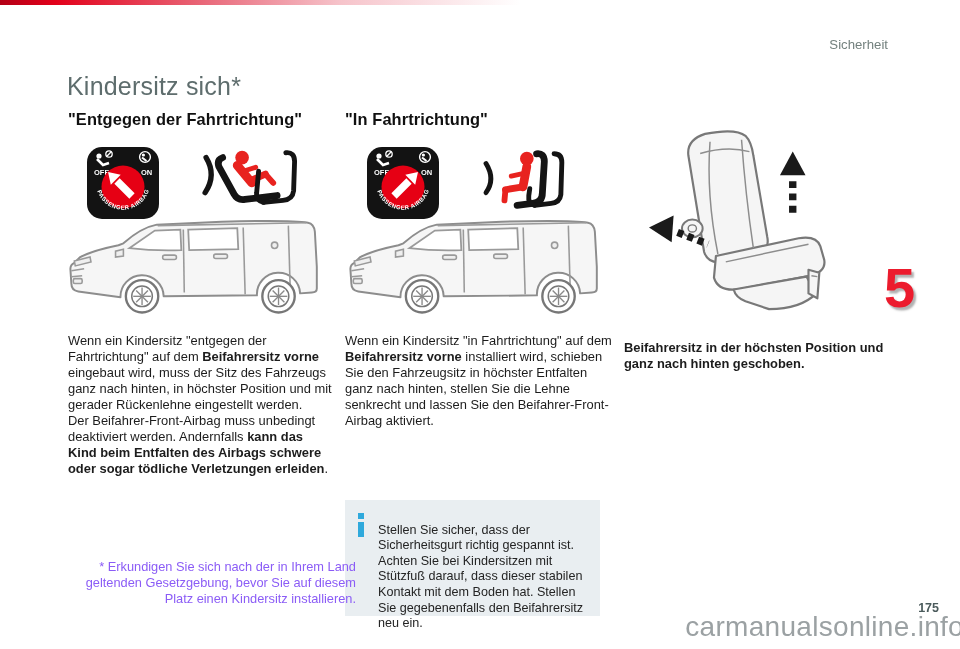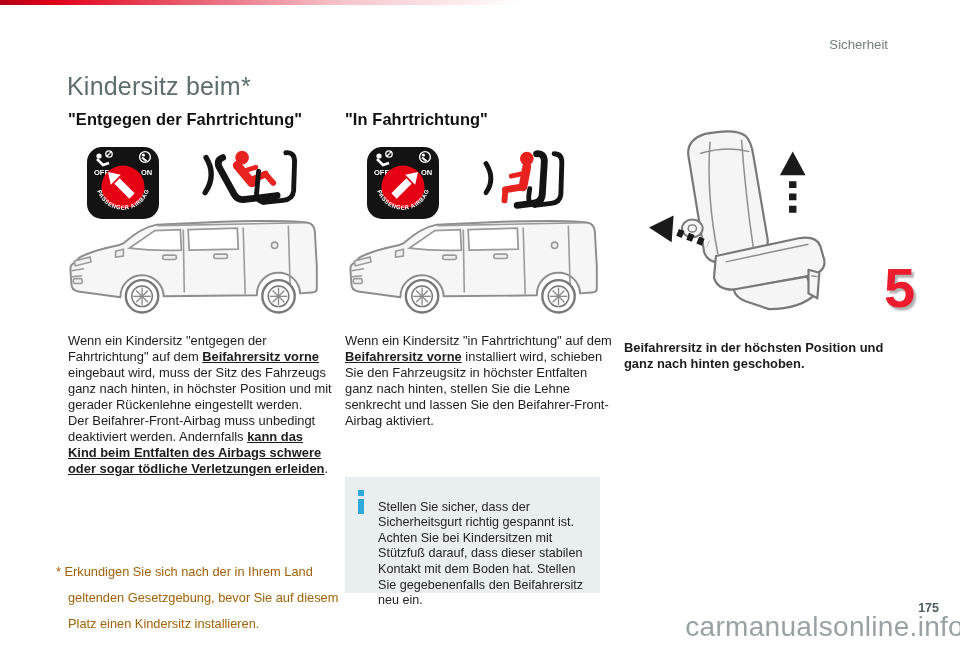--- a/index.html
+++ b/index.html
@@ -25,45 +25,45 @@
   .van-2{left:342px;top:206px;}
   .seat-fig{left:642px;top:126px;}
   svg{display:block;}
   .mini-label{font-family:"Liberation Sans",sans-serif;font-size:7.5px;font-weight:700;fill:#ffffff;}
   .curved-label{font-family:"Liberation Sans",sans-serif;font-size:5.9px;font-weight:700;fill:#ffffff;letter-spacing:.45px;}
   
   .body-text{font-size:12.9px;line-height:16px;color:#1c1c1c;}
   .body-1{left:68px;top:320px;width:266px;}
   .body-2{left:345px;top:320px;width:270px;}
   .caption-3{left:624px;top:320px;width:268px;font-weight:700;margin-top:20px;}
-  .b{font-weight:700;text-decoration:underline;}
-  
-  .info-box{left:345px;top:477px;width:255px;height:116px;background:#e9eef1;}
+  .b{font-weight:700;}
+  
+  .info-box{left:345px;top:500px;width:255px;height:116px;background:#e9eef1;}
   .info-i{position:absolute;left:13px;top:13px;width:6px;}
   .info-i .dot{width:6px;height:6px;background:#2fa9dc;}
   .info-i .stem{width:6px;height:15px;background:#2fa9dc;margin-top:3px;}
   .info-text{position:absolute;left:33px;top:10px;width:214px;font-size:12.6px;line-height:15.6px;color:#242424;}
   
-  .footnote{left:56px;top:546px;width:288px;font-size:12.8px;line-height:26px;color:#a16207;
-    padding-left:12px;text-indent:-12px;}
+  .footnote{left:56px;top:546px;width:288px;font-size:12.8px;line-height:16px;color:#8b5cf6;
+    padding-left:12px;text-indent:-12px;text-align:right;}
   
   .chapter-number{left:884px;top:260px;font-size:56px;font-weight:700;color:#ec1b2d;
     text-shadow:2.5px 2.5px 2px rgba(100,100,100,.5);line-height:1;}
   .page-number{right:37px;top:601px;font-size:12.5px;font-weight:700;color:#4b5b5c;margin-left:33px;}
   .watermark{right:12px;top:611px;font-size:28px;color:#9ba1a3;letter-spacing:.3px;}
 </style>
 </head>
 <body>
 
 <div class="page">
 
   <div class="abs red-rule"></div>
   <div class="abs section-label">Sicherheit</div>
 
-  <div class="abs page-title">Kindersitz beim*</div>
+  <div class="abs page-title">Kindersitz sich*</div>
 
   <h2 class="abs col-heading heading-1">"Entgegen der Fahrtrichtung"</h2>
   <h2 class="abs col-heading heading-2">"In Fahrtrichtung"</h2>
 
   <svg class="abs airbag-1" width="74" height="74" viewBox="0 0 74 74">
     <defs>
         <path id="arcA" d="M11,44 A27,27 0 0 0 63,44"></path>
       </defs>
     <rect x="1" y="1" width="72" height="72" rx="15" fill="#131313"></rect>
     <g fill="#fff" stroke="#fff">

